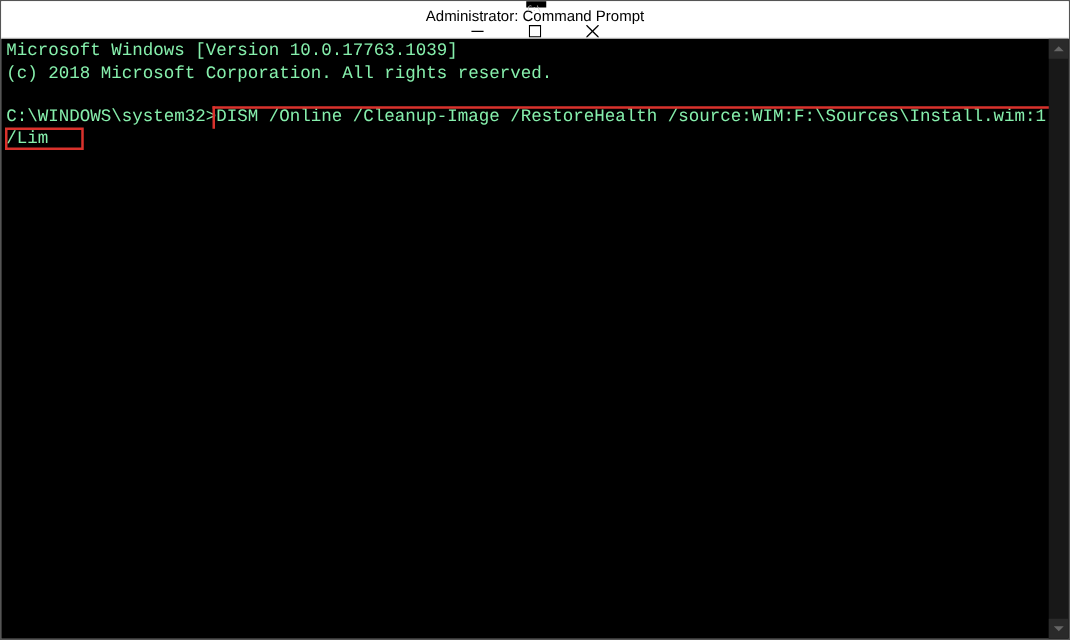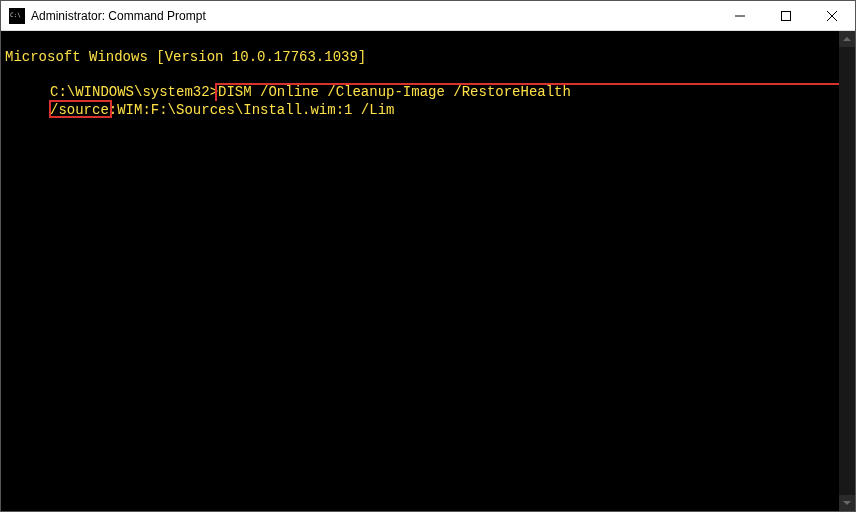--- a/index.html
+++ b/index.html
@@ -20,20 +20,21 @@
       border: 1px solid #555;
       display: flex;
       flex-direction: column;
     }
     .titlebar {
       height: 30px;
       background: #fff;
       display: flex;
       align-items: center;
       border-bottom: 1px solid #ddd;
+      flex-direction: column;
     }
     .titlebar-icon {
       width: 16px;
       height: 16px;
       margin-left: 8px;
       margin-right: 6px;
       background: #000;
       display: flex;
       align-items: center;
       justify-content: center;
@@ -65,25 +66,25 @@
       justify-content: center;
       cursor: pointer;
     }
     .titlebar-btn svg {
       width: 10px;
       height: 10px;
     }
     .terminal {
       flex: 1;
       background: #000;
-      color: #fde047;
+      color: #86efac;
       font-family: 'Consolas', 'Courier New', monospace;
       font-size: 14px;
       line-height: 1.25;
-      padding: 18px 4px;
+      padding: 2px 4px;
       position: relative;
       overflow: hidden;
     }
     .terminal-line {
       white-space: pre-wrap;
       word-break: break-all;
     }
     .scrollbar {
       position: absolute;
       right: 0;
@@ -111,21 +112,20 @@
       border-right: 4px solid transparent;
     }
     .scrollbar-up .scrollbar-arrow {
       border-bottom: 4px solid #666;
     }
     .scrollbar-down .scrollbar-arrow {
       border-top: 4px solid #666;
     }
     .command-wrap {
       position: relative;
-      margin-left: 45px;
     }
     .red-box-overlay {
       position: absolute;
       border: 2px solid #d9322c;
       pointer-events: none;
     }
     .red-box-1 {
       top: -1px;
       left: 165px;
       width: 672px;
@@ -163,20 +163,21 @@
       <div class="titlebar-btn close">
         <svg viewBox="0 0 10 10">
             <line x1="0" y1="0" x2="10" y2="10" stroke="#000" stroke-width="1"></line>
             <line x1="10" y1="0" x2="0" y2="10" stroke="#000" stroke-width="1"></line>
           </svg>
       </div>
     </div>
   </div>
   <div class="terminal">
     <div class="terminal-line">Microsoft Windows [Version 10.0.17763.1039]</div>
+    <div class="terminal-line">(c) 2018 Microsoft Corporation. All rights reserved.</div>
     <div class="terminal-line">&nbsp;</div>
     <div class="command-wrap">
       <span class="prompt-row"><span>C:\WINDOWS\system32&gt;</span><span>DISM /Online /Cleanup-Image /RestoreHealth /source:WIM:F:\Sources\Install.wim:1 /Lim</span></span>
       <div class="red-box-overlay red-box-1"></div>
       <div class="red-box-overlay red-box-2"></div>
     </div>
     <div class="scrollbar">
       <div class="scrollbar-up">
         <div class="scrollbar-arrow"></div>
       </div>

